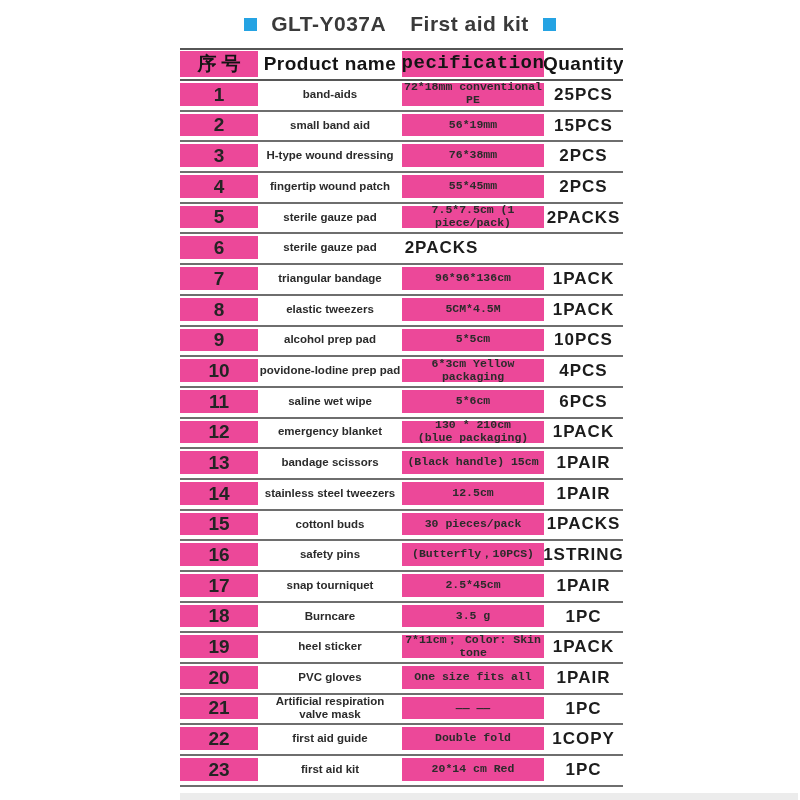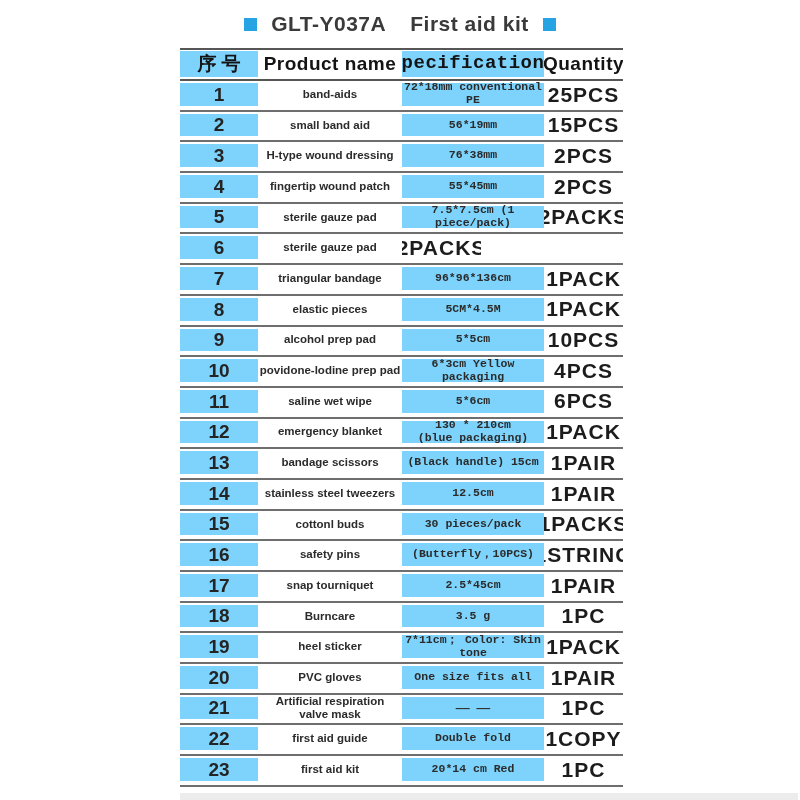--- a/index.html
+++ b/index.html
@@ -29,27 +29,27 @@
     display:flex;height:30.7px;box-sizing:border-box;border-bottom:2px solid #6e6e6e;
   }
   .cell{
     display:flex;align-items:center;justify-content:center;text-align:center;
     box-sizing:border-box;white-space:pre-line;line-height:1.12;overflow:hidden;
   }
   .col-no{width:78px;}
   .col-name{width:144px;}
   .col-spec{width:142px;font-family:Liberation Mono, monospace;}
   .col-qty{width:79px;}
-  .shaded{background:#7dd3fc;background-clip:content-box;}
+  .shaded{background:#ec4899;background-clip:content-box;}
   .header-row .cell{padding:1px 0 2px;font-size:19px;font-weight:600;color:#141414;letter-spacing:.5px;}
   .header-row .col-no{font-weight:700;letter-spacing:5px;text-indent:5px;}
   .row .cell{padding:2px 0 4px;}
   .row .col-no{font-size:19px;font-weight:600;color:#242424;}
   .row .col-name,.row .col-spec{font-size:11.5px;font-weight:600;color:#2b2b2b;}
-  .row .col-qty{font-size:21px;font-weight:600;color:#1c1c1c;letter-spacing:1px;}
+  .row .col-qty{font-size:17px;font-weight:600;color:#1c1c1c;letter-spacing:1px;}
   
   .bottom-bar{
     position:absolute;left:180px;top:793px;width:618px;height:7px;background:#ececec;
   }
 </style>
 </head>
 <body>
 
 <div class="page">
 
@@ -111,21 +111,21 @@
 
   <div class="row">
     <div class="cell col-no shaded">7</div>
     <div class="cell col-name">triangular bandage</div>
     <div class="cell col-spec shaded">96*96*136cm</div>
     <div class="cell col-qty">1PACK</div>
   </div>
 
   <div class="row">
     <div class="cell col-no shaded">8</div>
-    <div class="cell col-name">elastic pieces</div>
+    <div class="cell col-name">elastic tweezers</div>
     <div class="cell col-spec shaded">5CM*4.5M</div>
     <div class="cell col-qty">1PACK</div>
   </div>
 
   <div class="row">
     <div class="cell col-no shaded">9</div>
     <div class="cell col-name">alcohol prep pad</div>
     <div class="cell col-spec shaded">5*5cm</div>
     <div class="cell col-qty">10PCS</div>
   </div>

